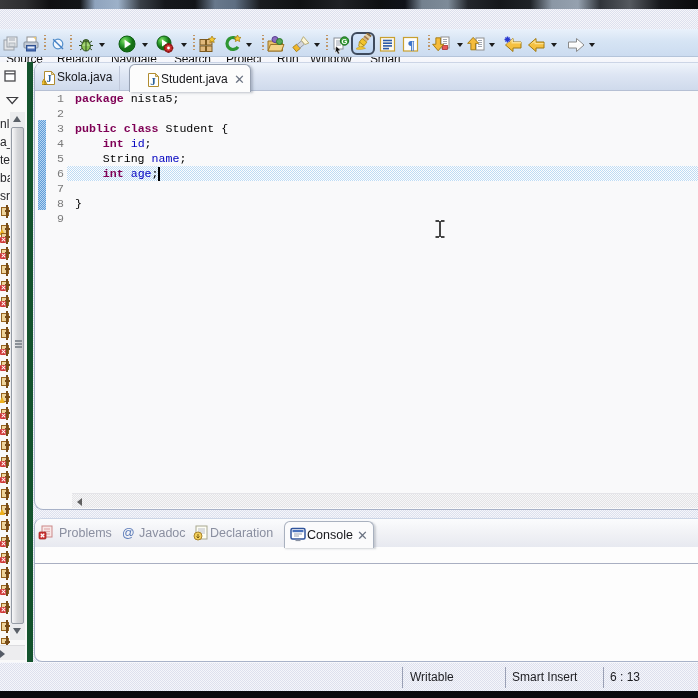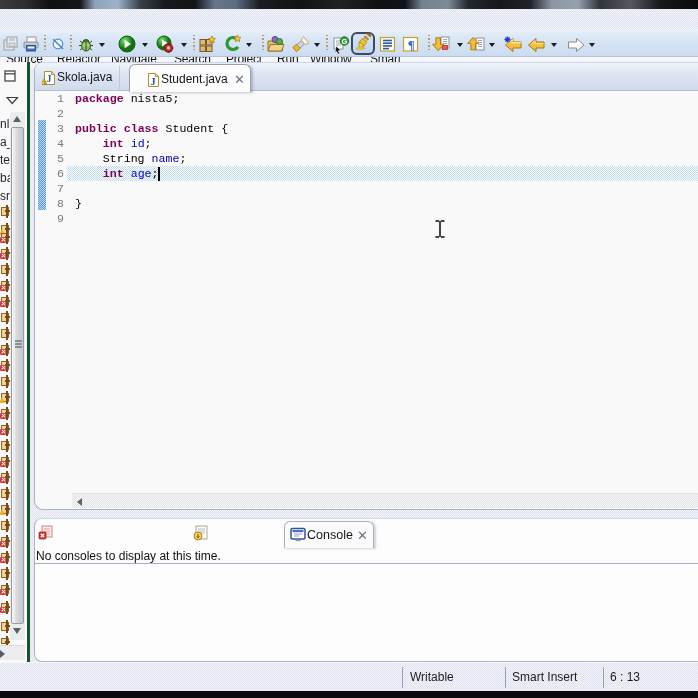--- a/index.html
+++ b/index.html
@@ -11,21 +11,21 @@
 
 #menubar{left:0;top:9px;width:698px;height:20px;background:linear-gradient(#fdfdfe,#f0f2f9);margin-top:40px;}
 .m{position:absolute;top:3px;font-size:12px;color:#121212;letter-spacing:-0.2px;}
 
 #toolbar{left:0;top:29px;width:698px;height:28px;background:linear-gradient(#e9f1fb 0,#d6e4f4 45%,#ccdcf0 100%);border-bottom:1px solid #b4c4da;}
 .tsep{position:absolute;top:6px;width:2px;height:17px;background-image:repeating-linear-gradient(to bottom,#bf9668 0 1.5px,rgba(0,0,0,0) 1.5px 3.5px);}
 .dd{position:absolute;top:14px;width:0;height:0;border-left:3.5px solid transparent;border-right:3.5px solid transparent;border-top:4px solid #1c1c1c;}
 .ticon{position:absolute;top:7px;}
 #qa{position:absolute;left:612px;top:5px;width:86px;height:23px;background:#fff;border:1px solid #c4ccd8;border-radius:2px 0 0 2px;color:#76767c;font-size:12px;line-height:21px;padding-left:8px;white-space:nowrap;overflow:hidden;}
 
-#leftpanel{left:0;top:62px;width:26px;height:600px;background:#f9f9f9;border-right:3px solid #14532d;padding-left:27px;}
+#leftpanel{left:0;top:62px;width:26px;height:600px;background:#f9f9f9;border-right:6px solid #14532d;padding-left:27px;}
 .ltxt{position:absolute;left:0;width:10px;overflow:hidden;font-size:12px;color:#26262a;white-space:nowrap;}
 .lic{position:absolute;left:1px;width:8px;height:9px;background:#eed49c;border:1px solid #96621e;}
 .lic i{position:absolute;right:0px;top:-3px;height:13px;width:1.7px;background:#744a18;}
 .lic i:after{content:"";position:absolute;left:-1.7px;top:5px;width:5px;height:1.7px;background:#744a18;}
 .bx{position:absolute;left:-2px;bottom:-2px;width:6px;height:6px;border-radius:1px;background:#d03838;}.bx:before,.bx:after{content:"";position:absolute;left:0.5px;top:2.4px;width:5px;height:1.1px;background:#fff;}.bx:before{transform:rotate(45deg);}.bx:after{transform:rotate(-45deg);}
 .bw{position:absolute;left:-3px;bottom:-2px;width:0;height:0;border-left:3.5px solid transparent;border-right:3.5px solid transparent;border-bottom:6px solid #edb01e;}
 #lsb{position:absolute;left:10px;top:50px;width:15px;height:528px;background:#ebecee;}
 #lsbthumb{position:absolute;left:1px;top:15px;width:13px;height:497px;background:linear-gradient(90deg,#f8f8f9,#d5d6d9 50%,#c6c8cb);border:1px solid #969ca6;border-radius:2px;}
 .grip{position:absolute;left:3px;width:7px;height:1.5px;background:#8a9097;}
 .sarr{position:absolute;width:0;height:0;}
@@ -430,20 +430,26 @@
     </div>
 <div id="caret"></div>
 <div id="hscroll">
       <div class="sarr" style="left:5px;top:4px;border-top:4px solid transparent;border-bottom:4px solid transparent;border-right:5px solid #606060;"></div>
     </div>
 <svg id="ibeam" style="position:absolute;left:399px;top:157px" width="12" height="18" viewBox="0 0 12 18">
       <path d="M1.5 1 H5 M7 1 H10.5 M6 1 V17 M1.5 17 H5 M7 17 H10.5" stroke="#0a0a0a" stroke-width="1.5" fill="none"></path>
     </svg>
 </div>
 <div id="bpanel" class="ab">
+<div id="btabbar">
+<span class="btxt" style="left:24px">Problems</span>
+<span class="btxt" style="left:87px;color:#5a7ab8">@</span>
+<span class="btxt" style="left:104px">Javadoc</span>
+<span class="btxt" style="left:175px">Declaration</span>
+</div>
 <div id="ctab">
 <svg style="position:absolute;left:5px;top:5px" width="17" height="16">
         <rect x="1" y="1.5" width="14" height="10.5" rx="1.5" fill="#fff" stroke="#30549c" stroke-width="1.5"></rect>
         <rect x="2.5" y="3" width="11" height="2.2" fill="#4a72bc"></rect>
         <g stroke="#9aa2b4" stroke-width="1">
           <line x1="4" y1="7" x2="12" y2="7"></line>
           <line x1="4" y1="9" x2="9" y2="9"></line>
         </g>
         <rect x="5.5" y="12.5" width="5" height="1.6" fill="#8a92a2"></rect>
       </svg>
@@ -463,21 +469,20 @@
 <svg style="position:absolute;left:158px;top:6px" width="16" height="16">
       <rect x="3" y="1" width="11" height="13" fill="#fdfdf4" stroke="#a8a890"></rect>
       <g stroke="#b8bcc8" stroke-width="1">
         <line x1="5" y1="4" x2="12" y2="4"></line>
         <line x1="5" y1="6" x2="12" y2="6"></line>
         <line x1="5" y1="8" x2="12" y2="8"></line>
       </g>
       <circle cx="5" cy="11" r="4" fill="#f3cf5c" stroke="#a8842c"></circle>
       <path d="M5 9 v4 M3.5 11.5 L5 13 l1.5 -1.5" stroke="#7a5c10" stroke-width="1" fill="none"></path>
     </svg>
-<div id="bmsg">No consoles to display at this time.</div>
 <div id="bline"></div>
 </div>
 <div id="statusbar" class="ab">
 <div class="ssep" style="left:402px"></div>
 <span class="st" style="left:410px">Writable</span>
 <div class="ssep" style="left:505px"></div>
 <span class="st" style="left:512px">Smart Insert</span>
 <div class="ssep" style="left:603px"></div>
 <span class="st" style="left:610px">6 : 13</span>
 

